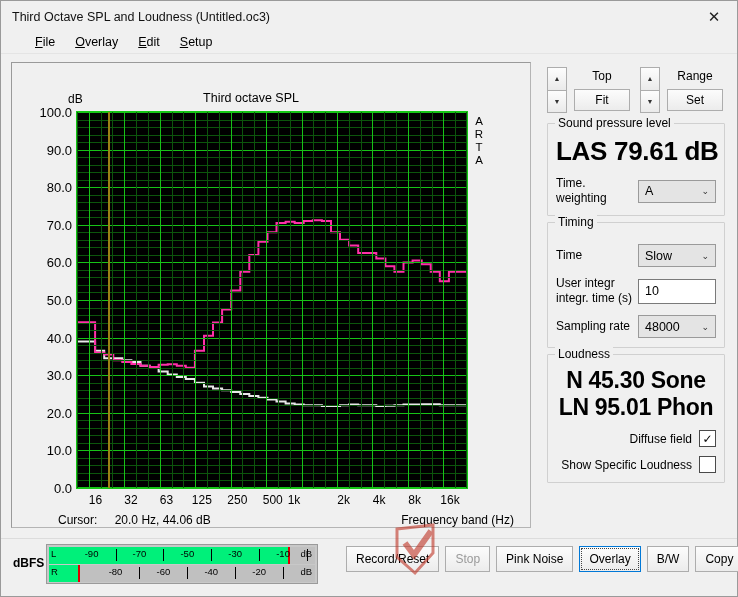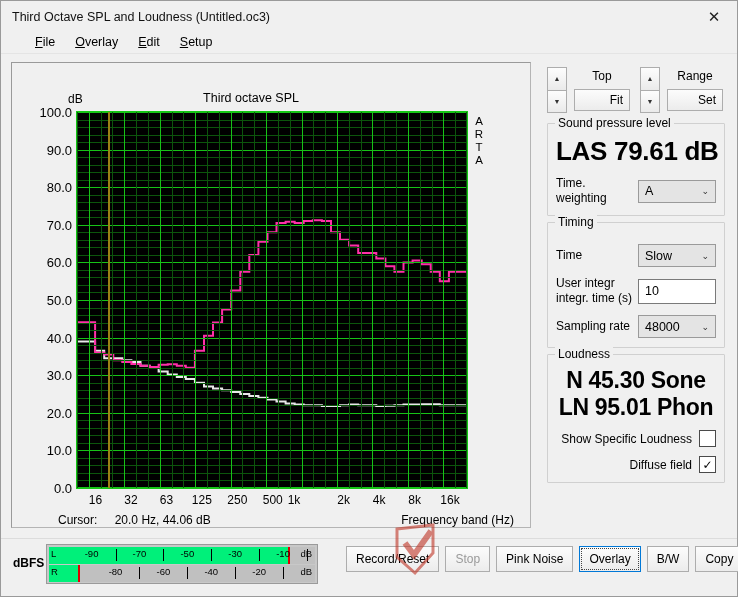--- a/index.html
+++ b/index.html
@@ -88,21 +88,21 @@
     flex:1; display:flex; align-items:center; justify-content:center;
     font-size:7px; color:#333; border-bottom:1px solid #adadad;
     background:linear-gradient(#fdfdfd,#eaeaea);
   }
   .spin-btn:last-child { border-bottom:none; }
   .spin-lbl-col { margin-left:7px; }
   .spin-lbl { text-align:center; font-size:12px; padding:2px 0 6px; min-width:56px; }
   .btn {
     border:1px solid #adadad; background:linear-gradient(#fcfcfc,#ececec);
     font-size:12px; font-family:"Liberation Sans", sans-serif;
-    padding:3px 6px; text-align:right; color:#000;
+    padding:3px 6px; text-align:center; color:#000;
   }
   .fit-btn { min-width:44px; }
 
   .group {
     position:relative; margin:6px 6px 0 6px;
     border:1px solid #d0d0d0; border-radius:1px; padding:12px 8px 9px;
   }
   .group > .legend {
     position:absolute; top:-8px; left:7px; background:#f0f0f0;
     padding:0 3px; font-size:12px; color:#000;
@@ -399,26 +399,26 @@
           <span class="chev">⌄</span>
         </div>
       </div>
     </div>
 
     <div class="group">
       <div class="legend">Loudness</div>
       <div class="bigval small">N 45.30 Sone</div>
       <div class="bigval small">LN 95.01 Phon</div>
       <div class="checkrow">
+        <span>Diffuse field</span>
+        <span class="checkbox" id="cb-diffuse">✓</span>
+      </div>
+      <div class="checkrow">
         <span>Show Specific Loudness</span>
         <span class="checkbox" id="cb-specific"></span>
-      </div>
-      <div class="checkrow">
-        <span>Diffuse field</span>
-        <span class="checkbox" id="cb-diffuse">✓</span>
       </div>
     </div>
   </div>
 
   <div class="bottom">
     <div class="bottom-sep"></div>
     <div class="dbfs-lbl">dBFS</div>
 
     <div class="meters">
       <div class="meter l">

